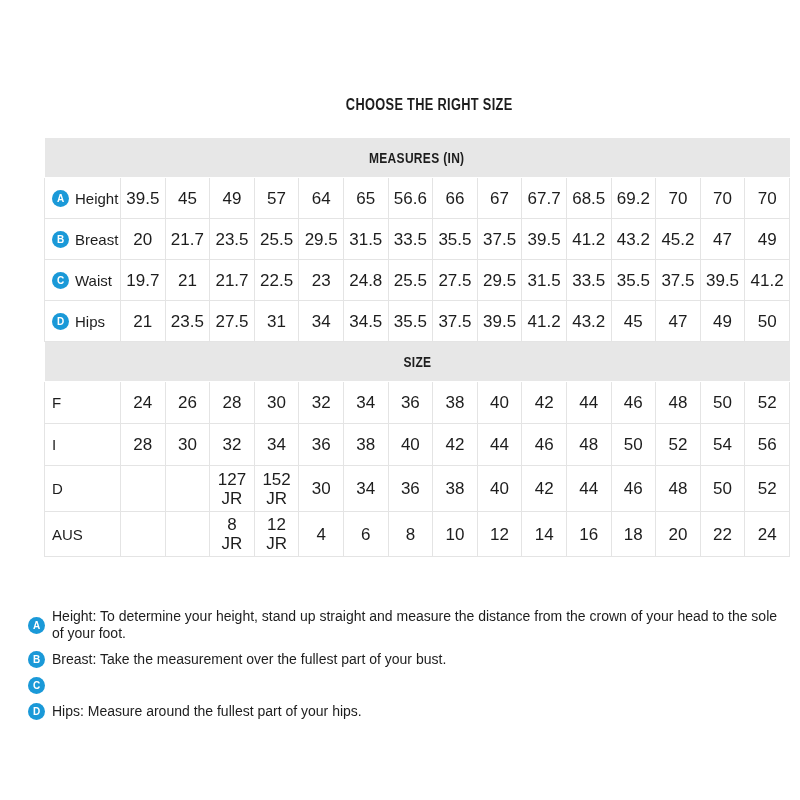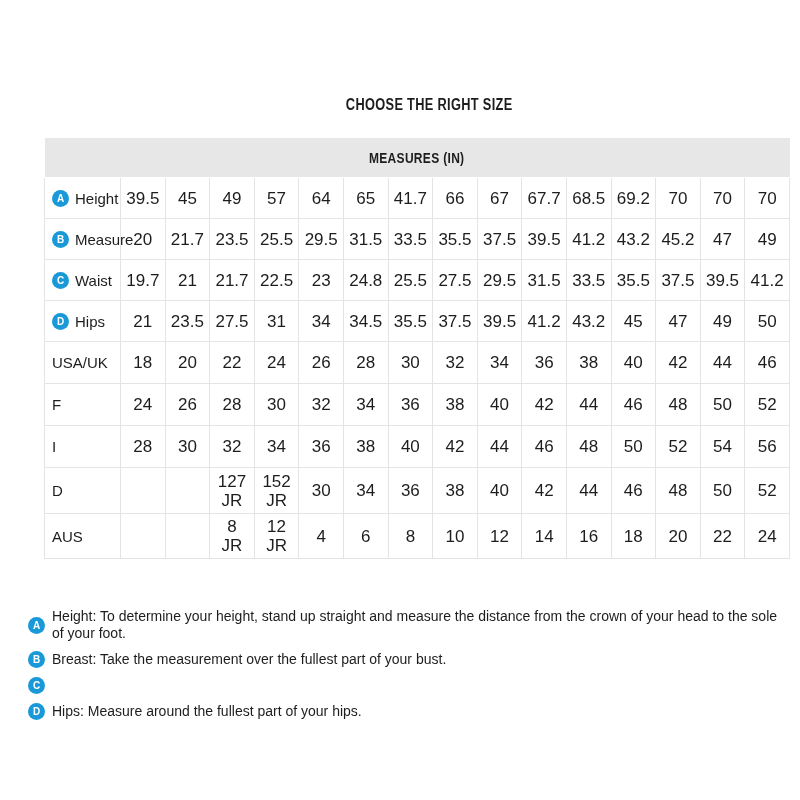--- a/index.html
+++ b/index.html
@@ -131,35 +131,35 @@
               <span class="badge">A</span>
               <span>Height</span>
             </div>
           </td>
           <td class="value-cell">39.5</td>
           <td class="value-cell">45</td>
           <td class="value-cell">49</td>
           <td class="value-cell">57</td>
           <td class="value-cell">64</td>
           <td class="value-cell">65</td>
-          <td class="value-cell">41.7</td>
+          <td class="value-cell">56.6</td>
           <td class="value-cell">66</td>
           <td class="value-cell">67</td>
           <td class="value-cell">67.7</td>
           <td class="value-cell">68.5</td>
           <td class="value-cell">69.2</td>
           <td class="value-cell">70</td>
           <td class="value-cell">70</td>
           <td class="value-cell">70</td>
         </tr>
         <tr style="height: 41px;">
           <td class="label-cell">
             <div class="label-inner">
               <span class="badge">B</span>
-              <span>Measure</span>
+              <span>Breast</span>
             </div>
           </td>
           <td class="value-cell">20</td>
           <td class="value-cell">21.7</td>
           <td class="value-cell">23.5</td>
           <td class="value-cell">25.5</td>
           <td class="value-cell">29.5</td>
           <td class="value-cell">31.5</td>
           <td class="value-cell">33.5</td>
           <td class="value-cell">35.5</td>
@@ -210,42 +210,25 @@
           <td class="value-cell">35.5</td>
           <td class="value-cell">37.5</td>
           <td class="value-cell">39.5</td>
           <td class="value-cell">41.2</td>
           <td class="value-cell">43.2</td>
           <td class="value-cell">45</td>
           <td class="value-cell">47</td>
           <td class="value-cell">49</td>
           <td class="value-cell">50</td>
         </tr>
-    <tr style="height: 42px;">
-          <td class="label-cell">
-            <div class="label-inner">
-              <span>USA/UK</span>
-            </div>
-          </td>
-          <td class="value-cell">18</td>
-          <td class="value-cell">20</td>
-          <td class="value-cell">22</td>
-          <td class="value-cell">24</td>
-          <td class="value-cell">26</td>
-          <td class="value-cell">28</td>
-          <td class="value-cell">30</td>
-          <td class="value-cell">32</td>
-          <td class="value-cell">34</td>
-          <td class="value-cell">36</td>
-          <td class="value-cell">38</td>
-          <td class="value-cell">40</td>
-          <td class="value-cell">42</td>
-          <td class="value-cell">44</td>
-          <td class="value-cell">46</td>
-        </tr>
+        <tr class="section-row" id="size-section-row">
+        <td colspan="16">
+          <span class="condensed">SIZE</span>
+        </td>
+      </tr>
         <tr style="height: 42px;">
           <td class="label-cell">
             <div class="label-inner">
               <span>F</span>
             </div>
           </td>
           <td class="value-cell">24</td>
           <td class="value-cell">26</td>
           <td class="value-cell">28</td>
           <td class="value-cell">30</td>

